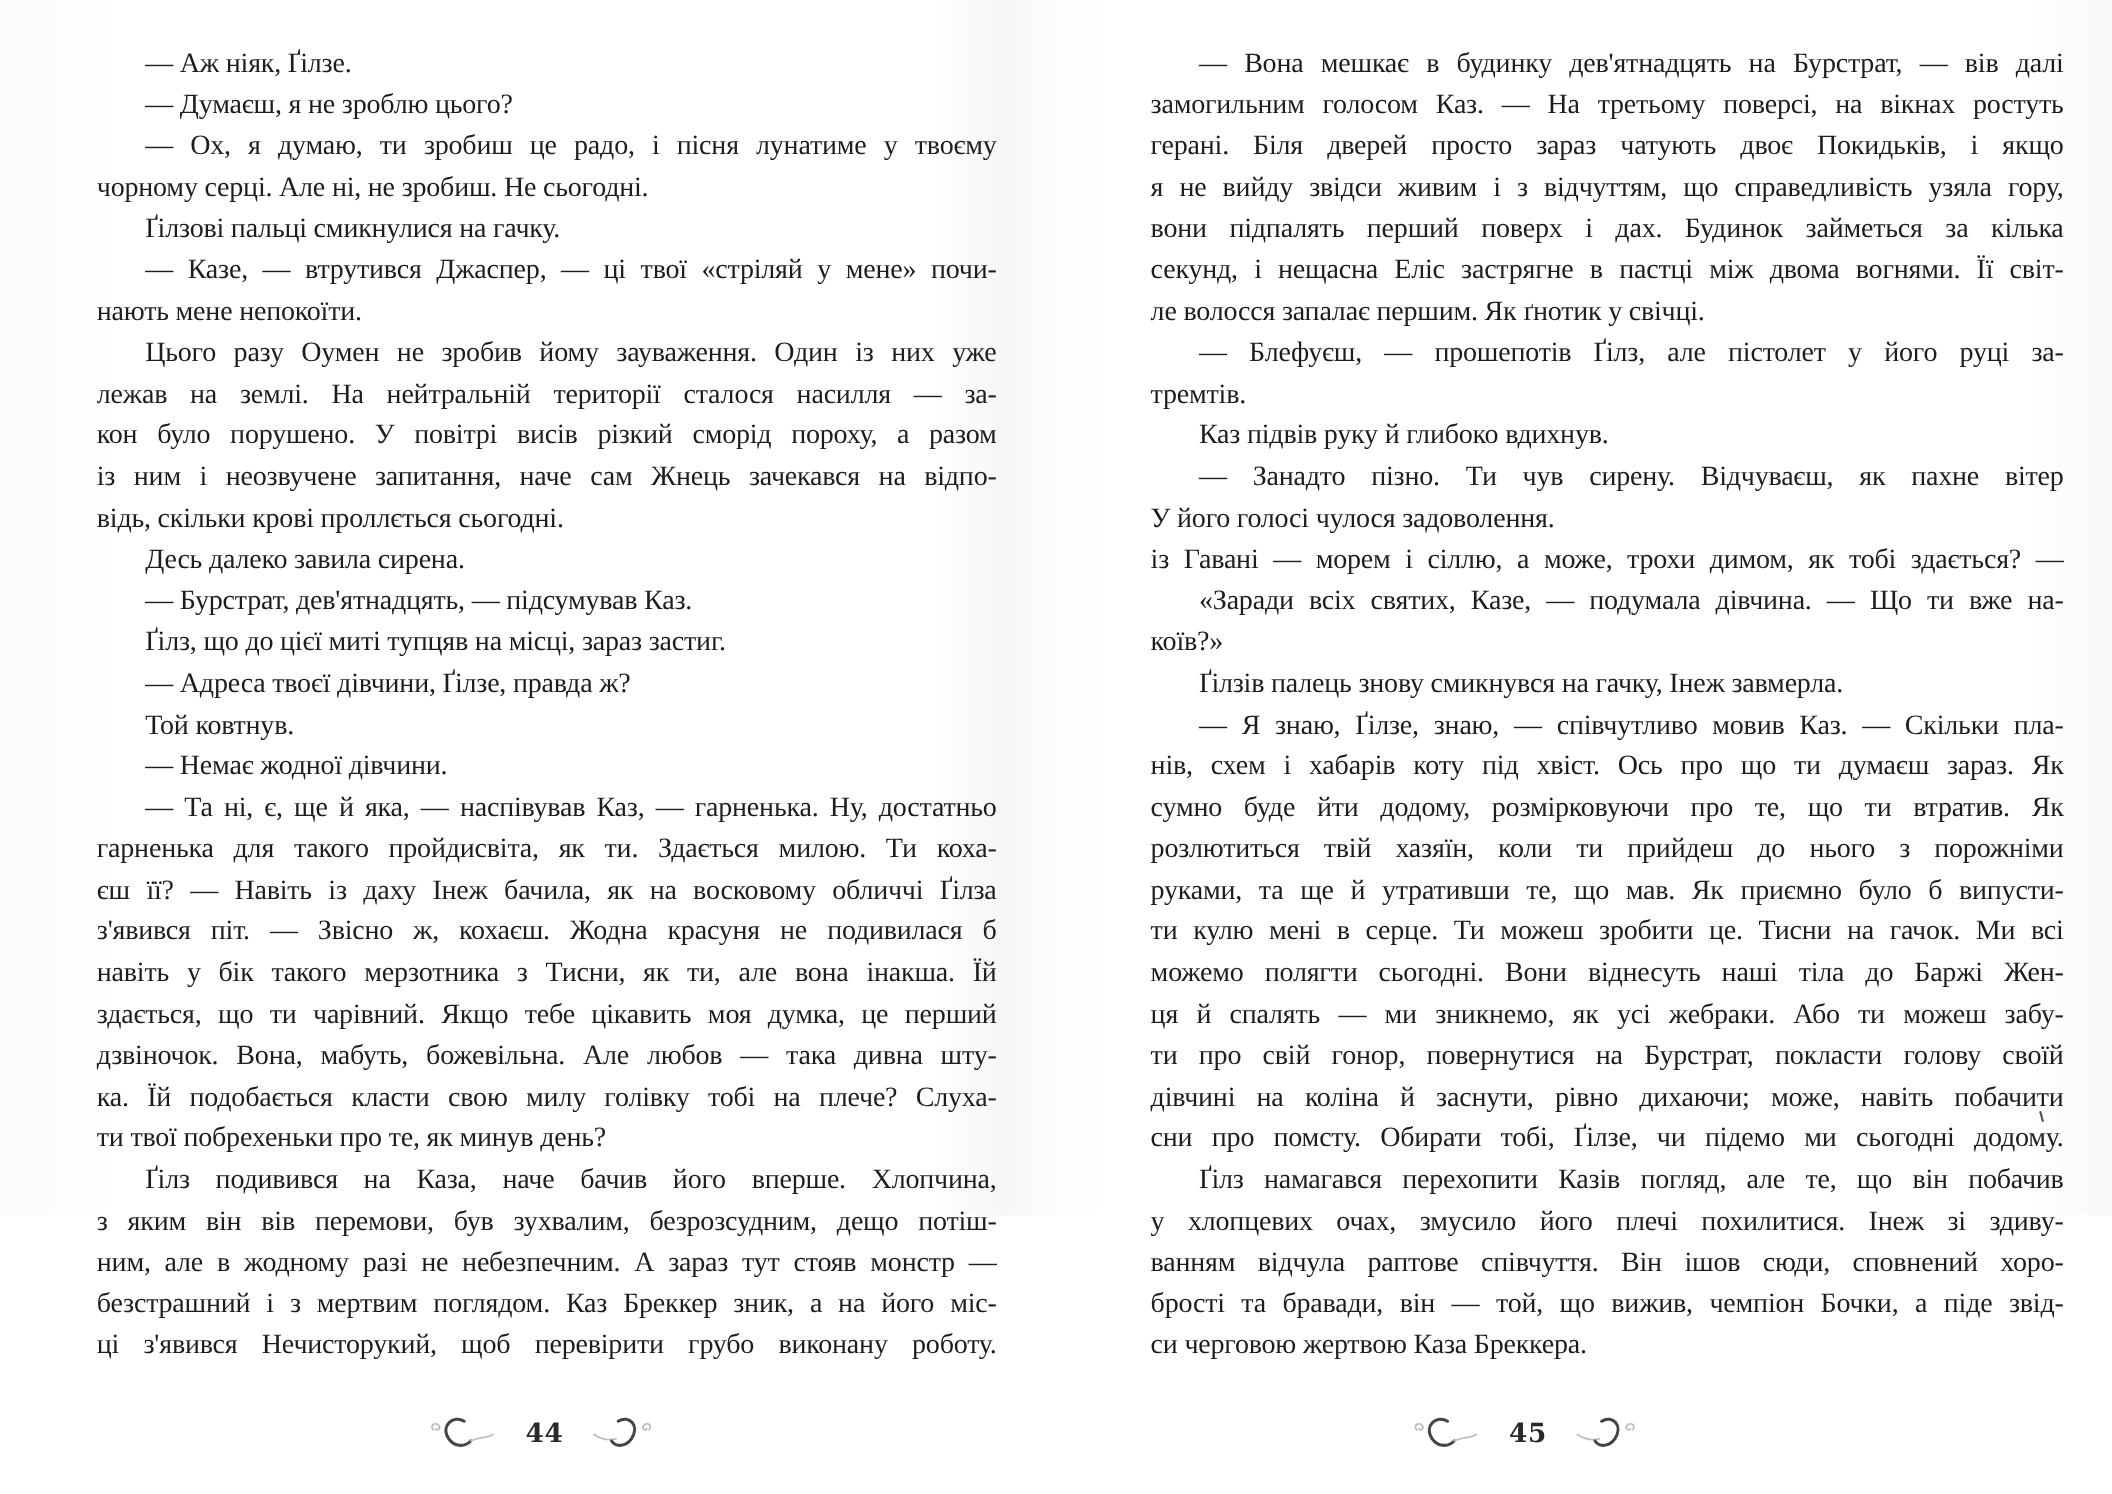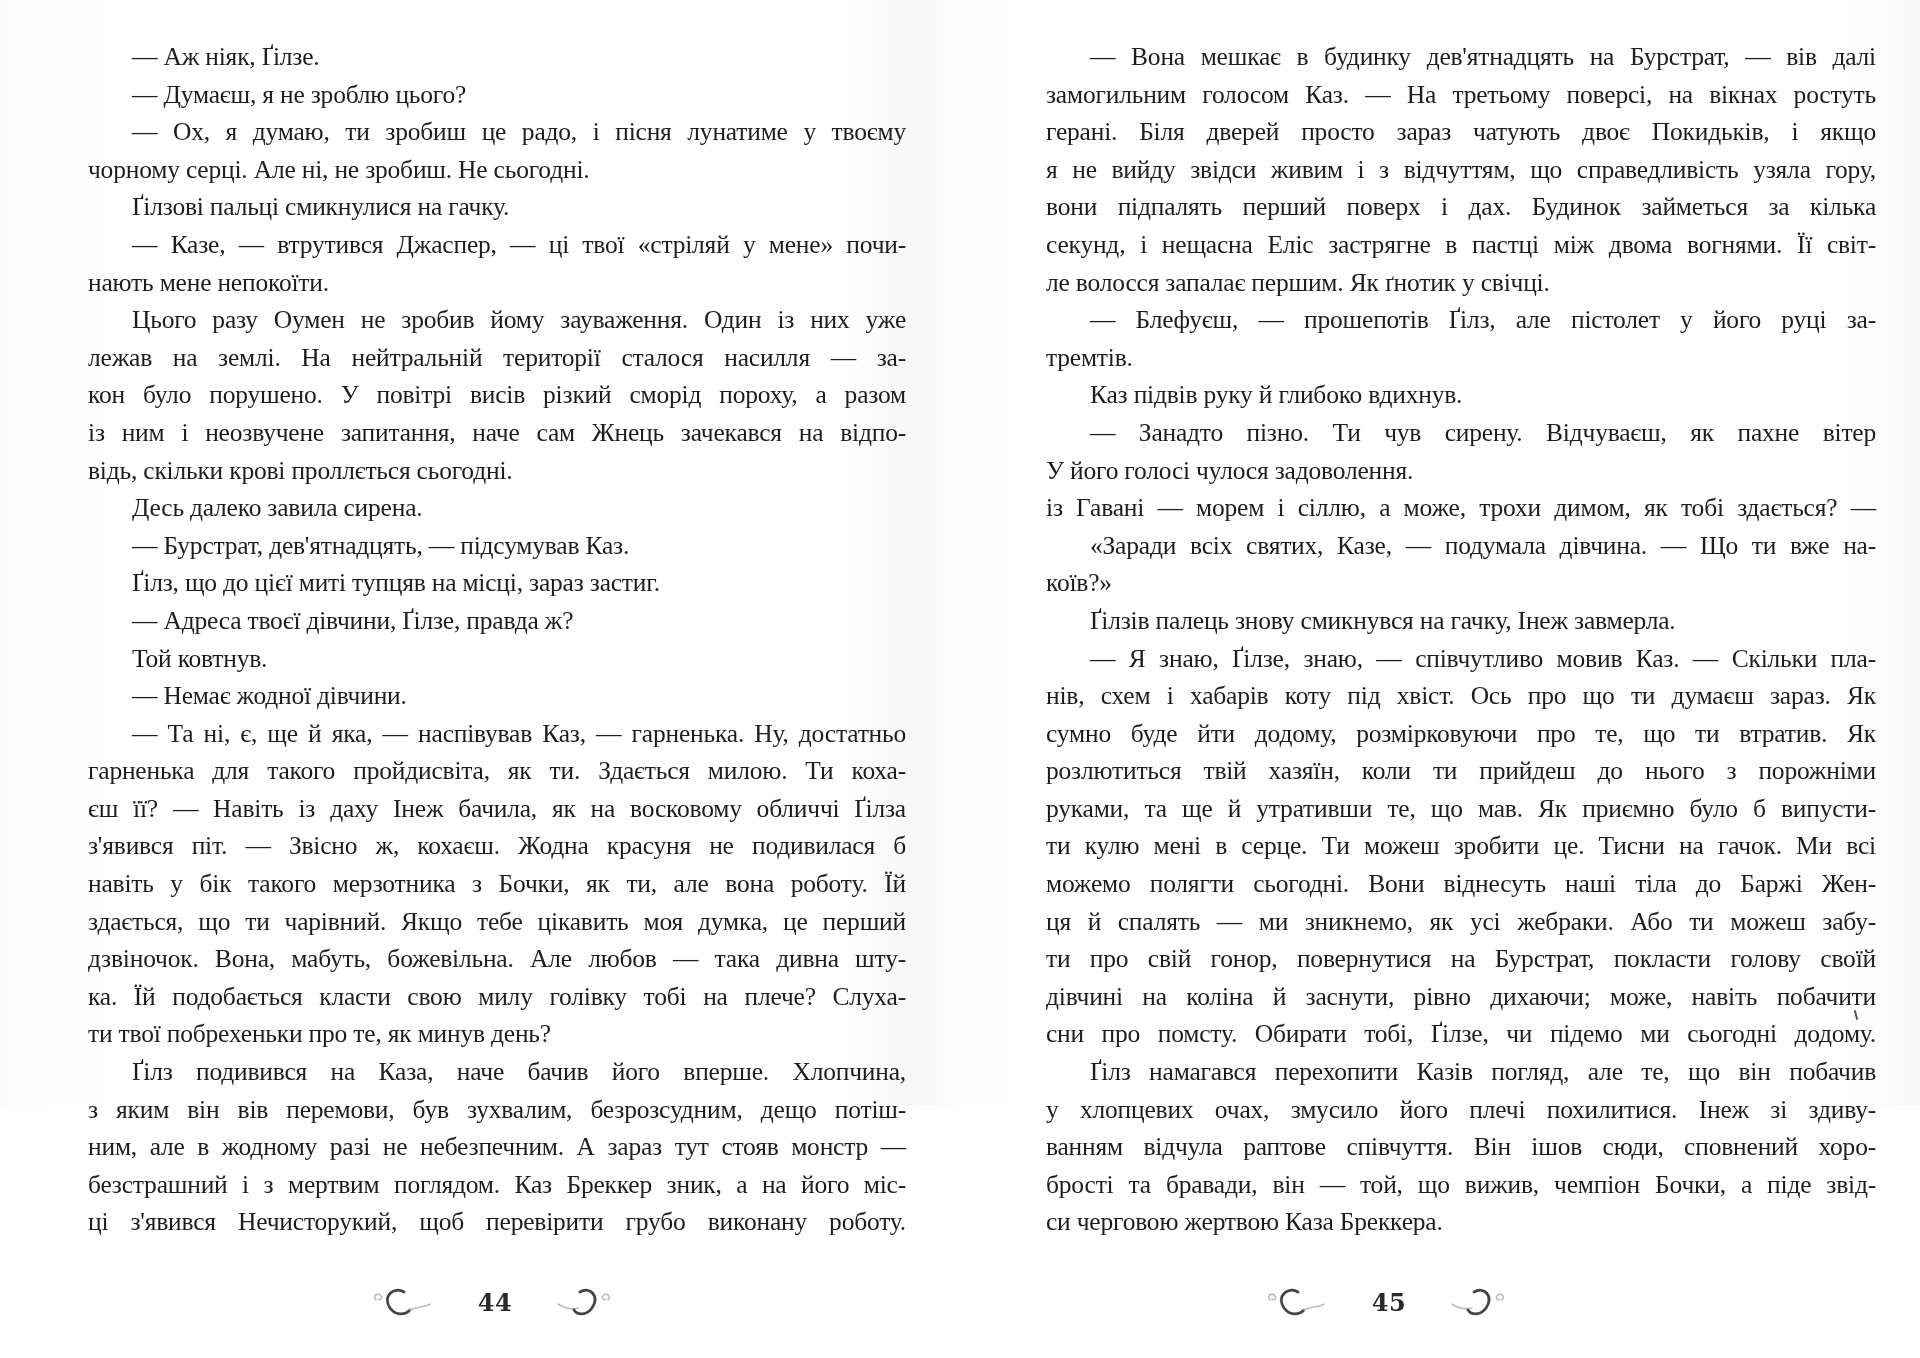--- a/index.html
+++ b/index.html
@@ -49,21 +49,21 @@
   .line.indent {
     padding-left: 44px;
   }
 
   .footer {
     position: absolute;
     top: 1272px;
     height: 60px;
     display: flex;
     align-items: center;
-    justify-content: space-between;
+    justify-content: center;
     gap: 18px;
   }
   .footer.left  { left: 370px;  width: 250px; }
   .footer.right { left: 1264px; width: 250px; }
   .page-number {
     font-family: "DejaVu Serif", serif;
     font-weight: bold;
     font-size: 24px;
     color: #2a2a2a;
     letter-spacing: 0.5px;
@@ -109,21 +109,21 @@
         <span class="line indent last" style="white-space: nowrap;">Десь далеко завила сирена.</span>
         <span class="line indent last" style="white-space: nowrap;">— Бурстрат, дев'ятнадцять, — підсумував Каз.</span>
         <span class="line indent last" style="white-space: nowrap;">Ґілз, що до цієї миті тупцяв на місці, зараз застиг.</span>
         <span class="line indent last" style="white-space: nowrap;">— Адреса твоєї дівчини, Ґілзе, правда ж?</span>
         <span class="line indent last" style="white-space: nowrap;">Той ковтнув.</span>
         <span class="line indent last" style="white-space: nowrap;">— Немає жодної дівчини.</span>
         <span class="line indent" style="white-space: nowrap;">— Та ні, є, ще й яка, — наспівував Каз, — гарненька. Ну, достатньо</span>
         <span class="line" style="white-space: nowrap;">гарненька для такого пройдисвіта, як ти. Здається милою. Ти коха-</span>
         <span class="line" style="white-space: nowrap;">єш її? — Навіть із даху Інеж бачила, як на восковому обличчі Ґілза</span>
         <span class="line" style="white-space: nowrap;">з'явився піт. — Звісно ж, кохаєш. Жодна красуня не подивилася б</span>
-        <span class="line" style="white-space: nowrap;">навіть у бік такого мерзотника з Бочки, як ти, але вона роботу. Їй</span>
+        <span class="line" style="white-space: nowrap;">навіть у бік такого мерзотника з Тисни, як ти, але вона інакша. Їй</span>
         <span class="line" style="white-space: nowrap;">здається, що ти чарівний. Якщо тебе цікавить моя думка, це перший</span>
         <span class="line" style="white-space: nowrap;">дзвіночок. Вона, мабуть, божевільна. Але любов — така дивна шту-</span>
         <span class="line" style="white-space: nowrap;">ка. Їй подобається класти свою милу голівку тобі на плече? Слуха-</span>
         <span class="line last" style="white-space: nowrap;">ти твої побрехеньки про те, як минув день?</span>
         <span class="line indent" style="white-space: nowrap;">Ґілз подивився на Каза, наче бачив його вперше. Хлопчина,</span>
         <span class="line" style="white-space: nowrap;">з яким він вів перемови, був зухвалим, безрозсудним, дещо потіш-</span>
         <span class="line" style="white-space: nowrap;">ним, але в жодному разі не небезпечним. А зараз тут стояв монстр —</span>
         <span class="line" style="white-space: nowrap;">безстрашний і з мертвим поглядом. Каз Бреккер зник, а на його міс-</span>
         <span class="line" style="white-space: nowrap;">ці з'явився Нечисторукий, щоб перевірити грубо виконану роботу.</span>
       </div>

